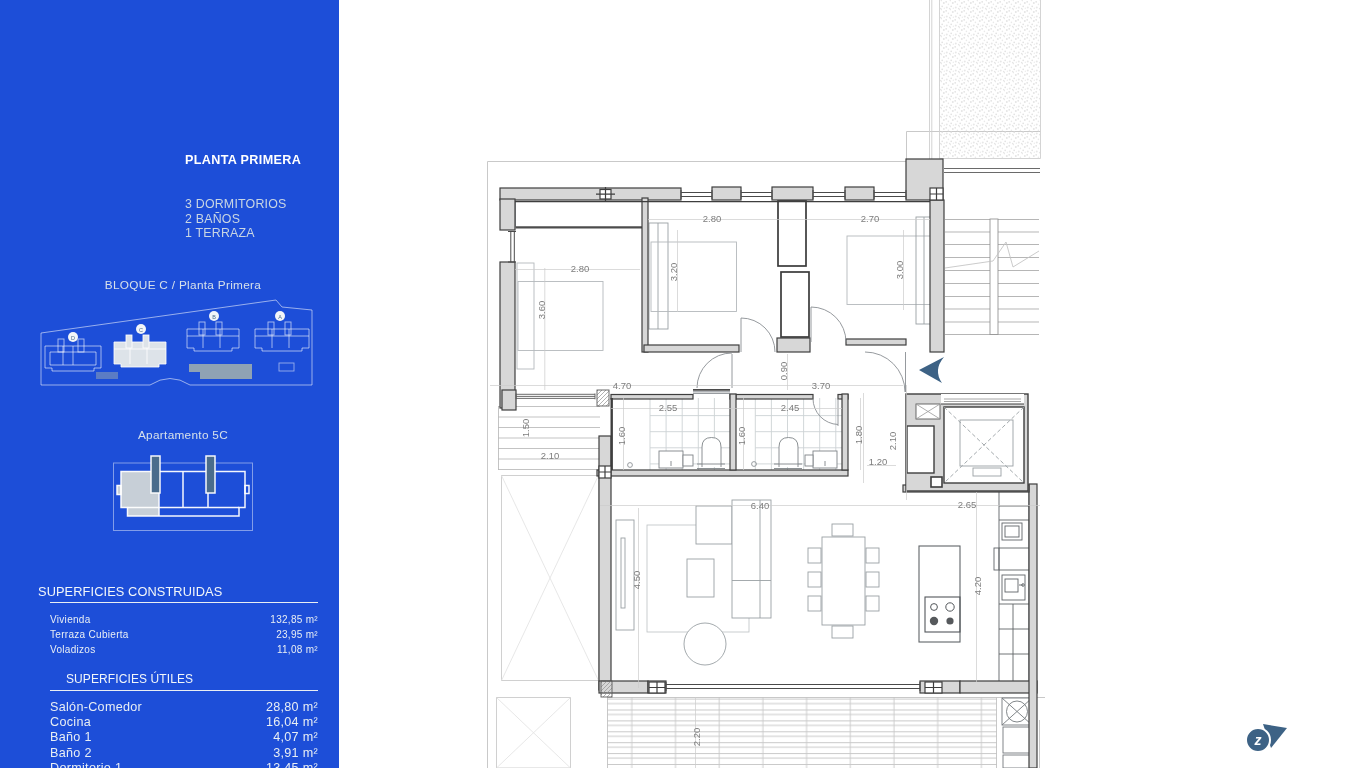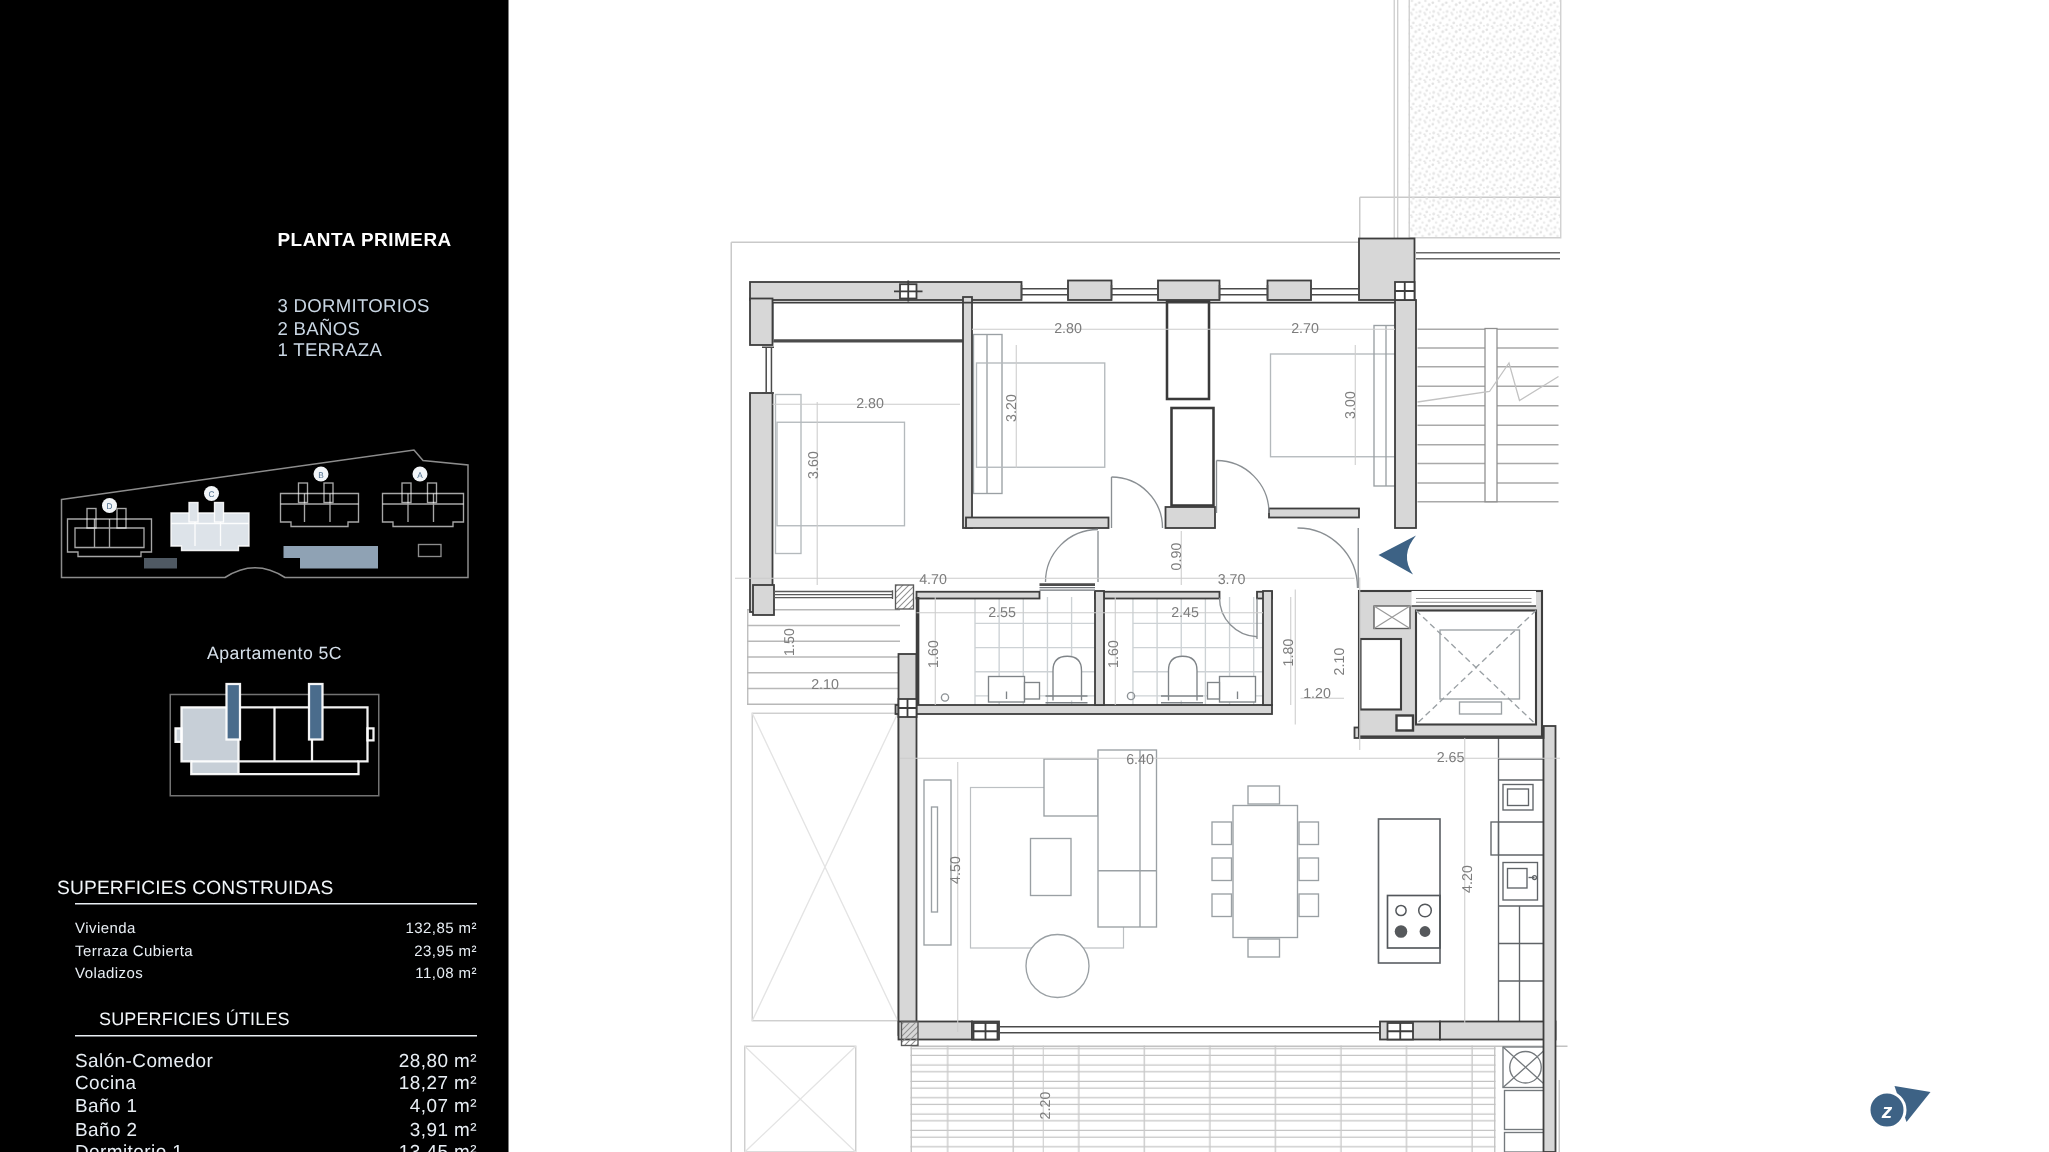--- a/index.html
+++ b/index.html
@@ -1,31 +1,32 @@
 <!DOCTYPE html>
 <html><head>
 <meta charset="utf-8">
 <style>
   html,body{margin:0;padding:0;width:1366px;height:768px;overflow:hidden;background:#fff;
     font-family:"Liberation Sans", sans-serif;}
   #page{position:relative;width:1366px;height:768px;}
-  #sidebar{position:absolute;left:0;top:0;width:339px;height:768px;background:#000000;color:#fff;}
+  #sidebar{position:absolute;left:0;top:0;width:339px;height:768px;background:#1d4ed8;color:#fff;}
   .sb-abs{position:absolute;}
   svg{display:block}
 </style>
 </head>
 <body>
 <div id="page">
 
   <div id="sidebar">
 
     <div class="sb-abs" style="left:185px;top:153px;font-size:12.6px;font-weight:bold;letter-spacing:0.35px;color:#ffffff;">PLANTA PRIMERA</div>
 
     <div class="sb-abs" style="left:185px;top:197px;font-size:12.4px;line-height:14.6px;letter-spacing:0.2px;color:#c9d6e3;">3 DORMITORIOS<br>2 BAÑOS<br>1 TERRAZA</div>
 
+    <div class="sb-abs" style="left:27px;top:278px;width:312px;text-align:center;font-size:11.8px;letter-spacing:0.3px;color:#d6e0ea;">BLOQUE C / Planta Primera</div>
 
     <svg class="sb-abs" style="left:30px;top:295px" width="295" height="100" viewBox="0 0 295 100">
 
       <path d="M11,38 L246,5 L252,12 L282,15 L282,90 L160,90 Q140,77 120,90 L11,90 Z" stroke="rgba(255,255,255,0.55)" stroke-width="1" fill="none"></path>
 
       <g stroke="rgba(255,255,255,0.65)" stroke-width="0.9" fill="none">
         <path d="M15,51 H71 V73 H64 V76 H22 V73 H15 Z"></path>
         <path d="M20,57 H66 V70 H20 Z M33,51 V70 M43,51 V70"></path>
         <rect x="28" y="44" width="6" height="13"></rect>
         <rect x="48" y="44" width="6" height="13"></rect>
@@ -116,21 +117,21 @@
     <div class="sb-abs" style="left:50px;top:690px;width:268px;border-top:1.5px solid #e9eef3;"></div>
 
     <div class="sb-abs" style="left:50px;top:700px;width:268px;font-size:12.6px;line-height:15.2px;letter-spacing:0.3px;color:#e8eef4;">
       <div>
           <span style="float:left">Salón-Comedor</span>
           <span style="float:right">28,80 m²</span>
           <span style="clear:both;display:block"></span>
         </div>
       <div>
           <span style="float:left">Cocina</span>
-          <span style="float:right">18,27 m²</span>
+          <span style="float:right">16,04 m²</span>
           <span style="clear:both;display:block"></span>
         </div>
       <div>
           <span style="float:left">Baño 1</span>
           <span style="float:right">4,07 m²</span>
           <span style="clear:both;display:block"></span>
         </div>
       <div>
           <span style="float:left">Baño 2</span>
           <span style="float:right">3,91 m²</span>

